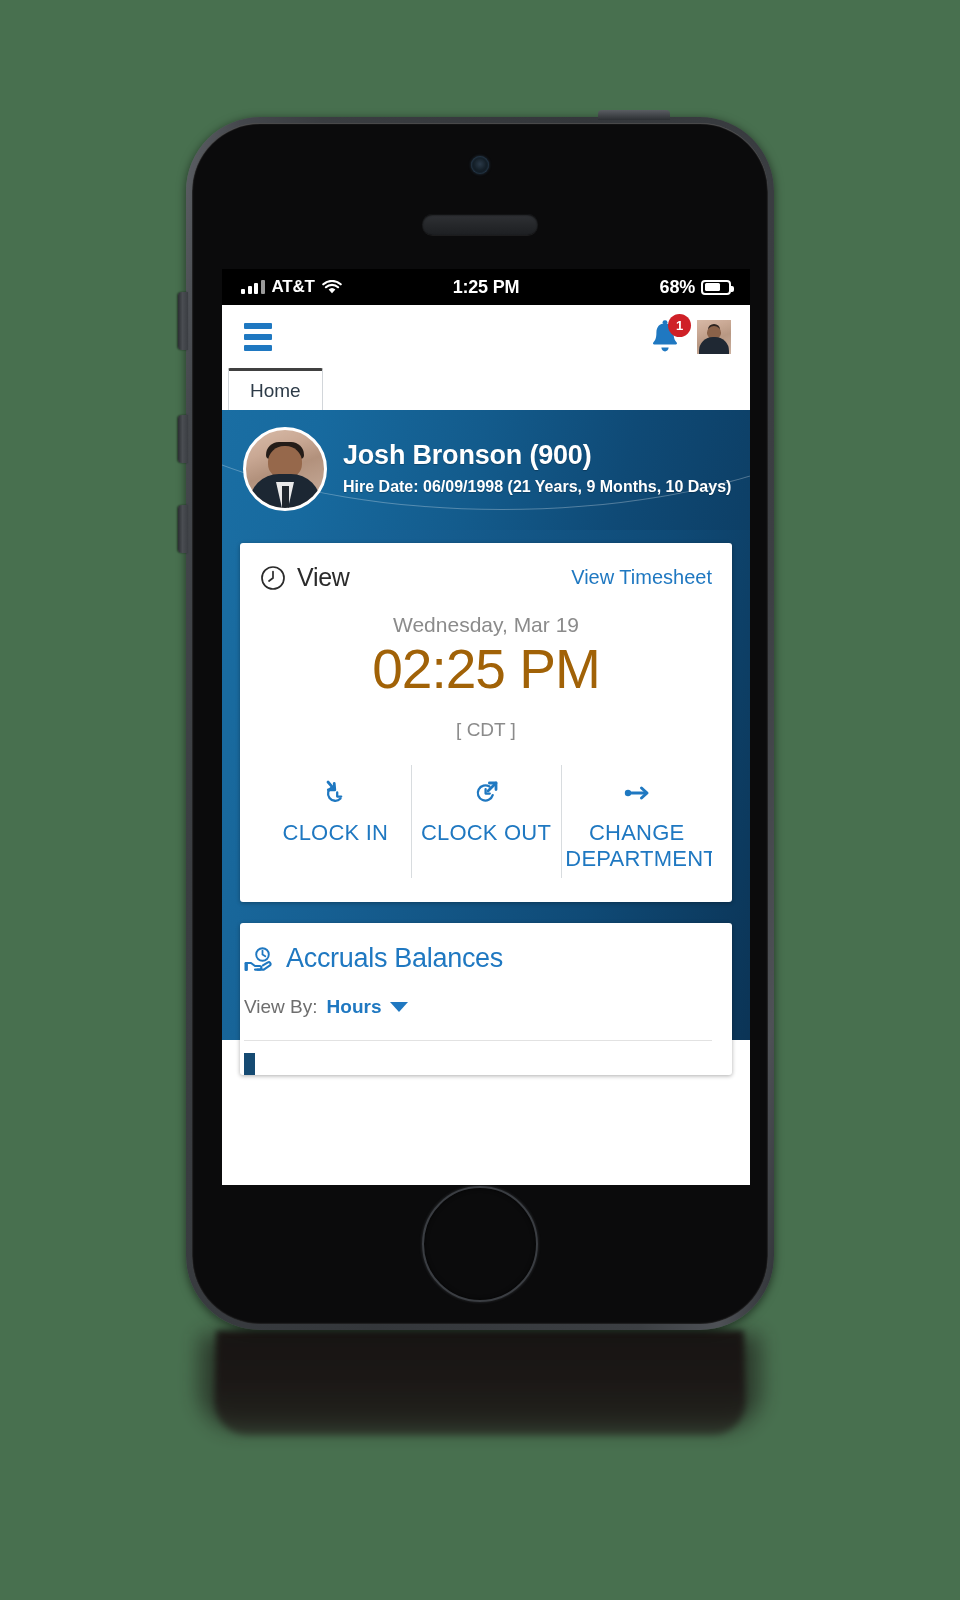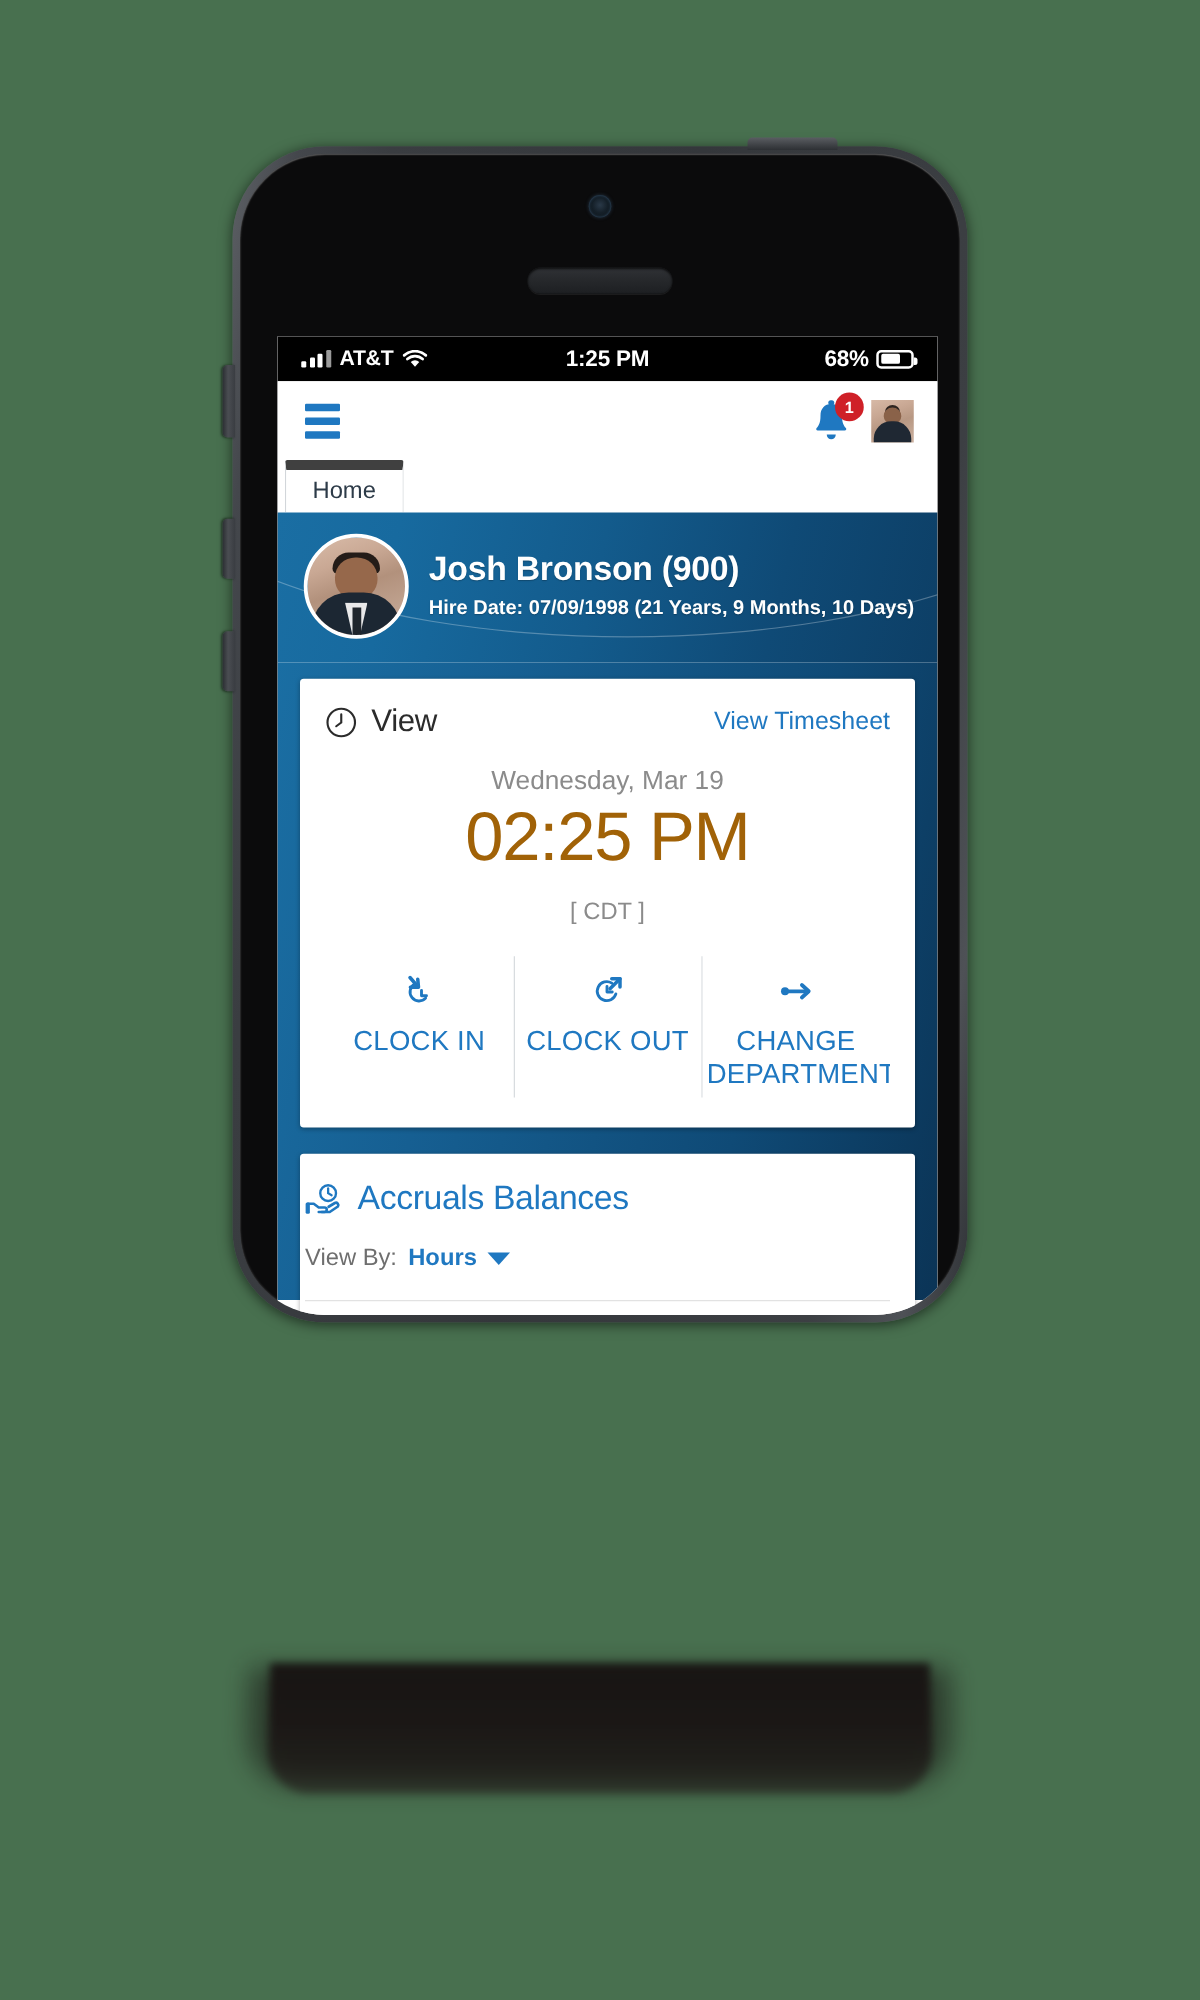--- a/index.html
+++ b/index.html
@@ -37,21 +37,21 @@
     filter: blur(10px);
     z-index: -1;
   }
 
   
   .phone {
     position: absolute;
     left: 186px;
     top: 117px;
     width: 588px;
-    height: 941px;
+    height: 1213px;
     border-radius: 74px;
     background: linear-gradient(100deg, #5e6166 0%, #44474c 7%, #3a3d41 17%, #34373b 50%, #3c3f43 83%, #4e5156 93%, #2e3135 100%);
     box-shadow: 0 2px 10px rgba(0,0,0,0.55);
   }
   .phone-inner {
     position: absolute;
     left: 6px; top: 6px; right: 6px; bottom: 6px;
     border-radius: 68px;
     background: #0b0b0c;
     box-shadow: inset 0 0 2px rgba(255,255,255,0.30), inset 0 1px 1px rgba(255,255,255,0.22);
@@ -174,21 +174,21 @@
     background: #1f2833;
     box-shadow: inset 0 0 0 0 #fff;
   }
 
   
   .tabbar { background: #fff; display: flex; padding-left: 6px; height: 42px; }
   .tab {
     background: #fff;
     border: 1px solid #d2d6da;
     border-bottom: none;
-    border-top: 8px solid #404040;
+    border-top: 3px solid #404040;
     padding: 0 21px;
     display: flex; align-items: center;
     font-size: 19px; color: #2d3b48;
     border-radius: 2px 2px 0 0;
   }
 
   
   .banner {
     position: relative;
     background: linear-gradient(103deg, #1a6ea3 0%, #176a9f 18%, #135b8c 48%, #0f4a76 75%, #0d3f66 100%);
@@ -386,21 +386,21 @@
         <div class="arc"></div>
         <div class="avatar-round">
           <div class="hair"></div>
           <div class="face"></div>
           <div class="body"></div>
           <div class="shirt"></div>
           <div class="tie"></div>
         </div>
         <div class="banner-text">
           <div class="banner-name">Josh Bronson (900)</div>
-          <div class="banner-hire">Hire Date: 07/09/1998 (21 Years, 9 Months, 10 Days)</div>
+          <div class="banner-hire">Hire Date: 06/09/1998 (21 Years, 9 Months, 10 Days)</div>
         </div>
       </div>
 
       <div class="body-area">
 
         <div class="card">
           <div class="card-head">
             <span>
               <svg width="26" height="26" viewBox="0 0 26 26">
                 <circle cx="13" cy="13" r="11" fill="none" stroke="#2b2b2b" stroke-width="1.7"></circle>

